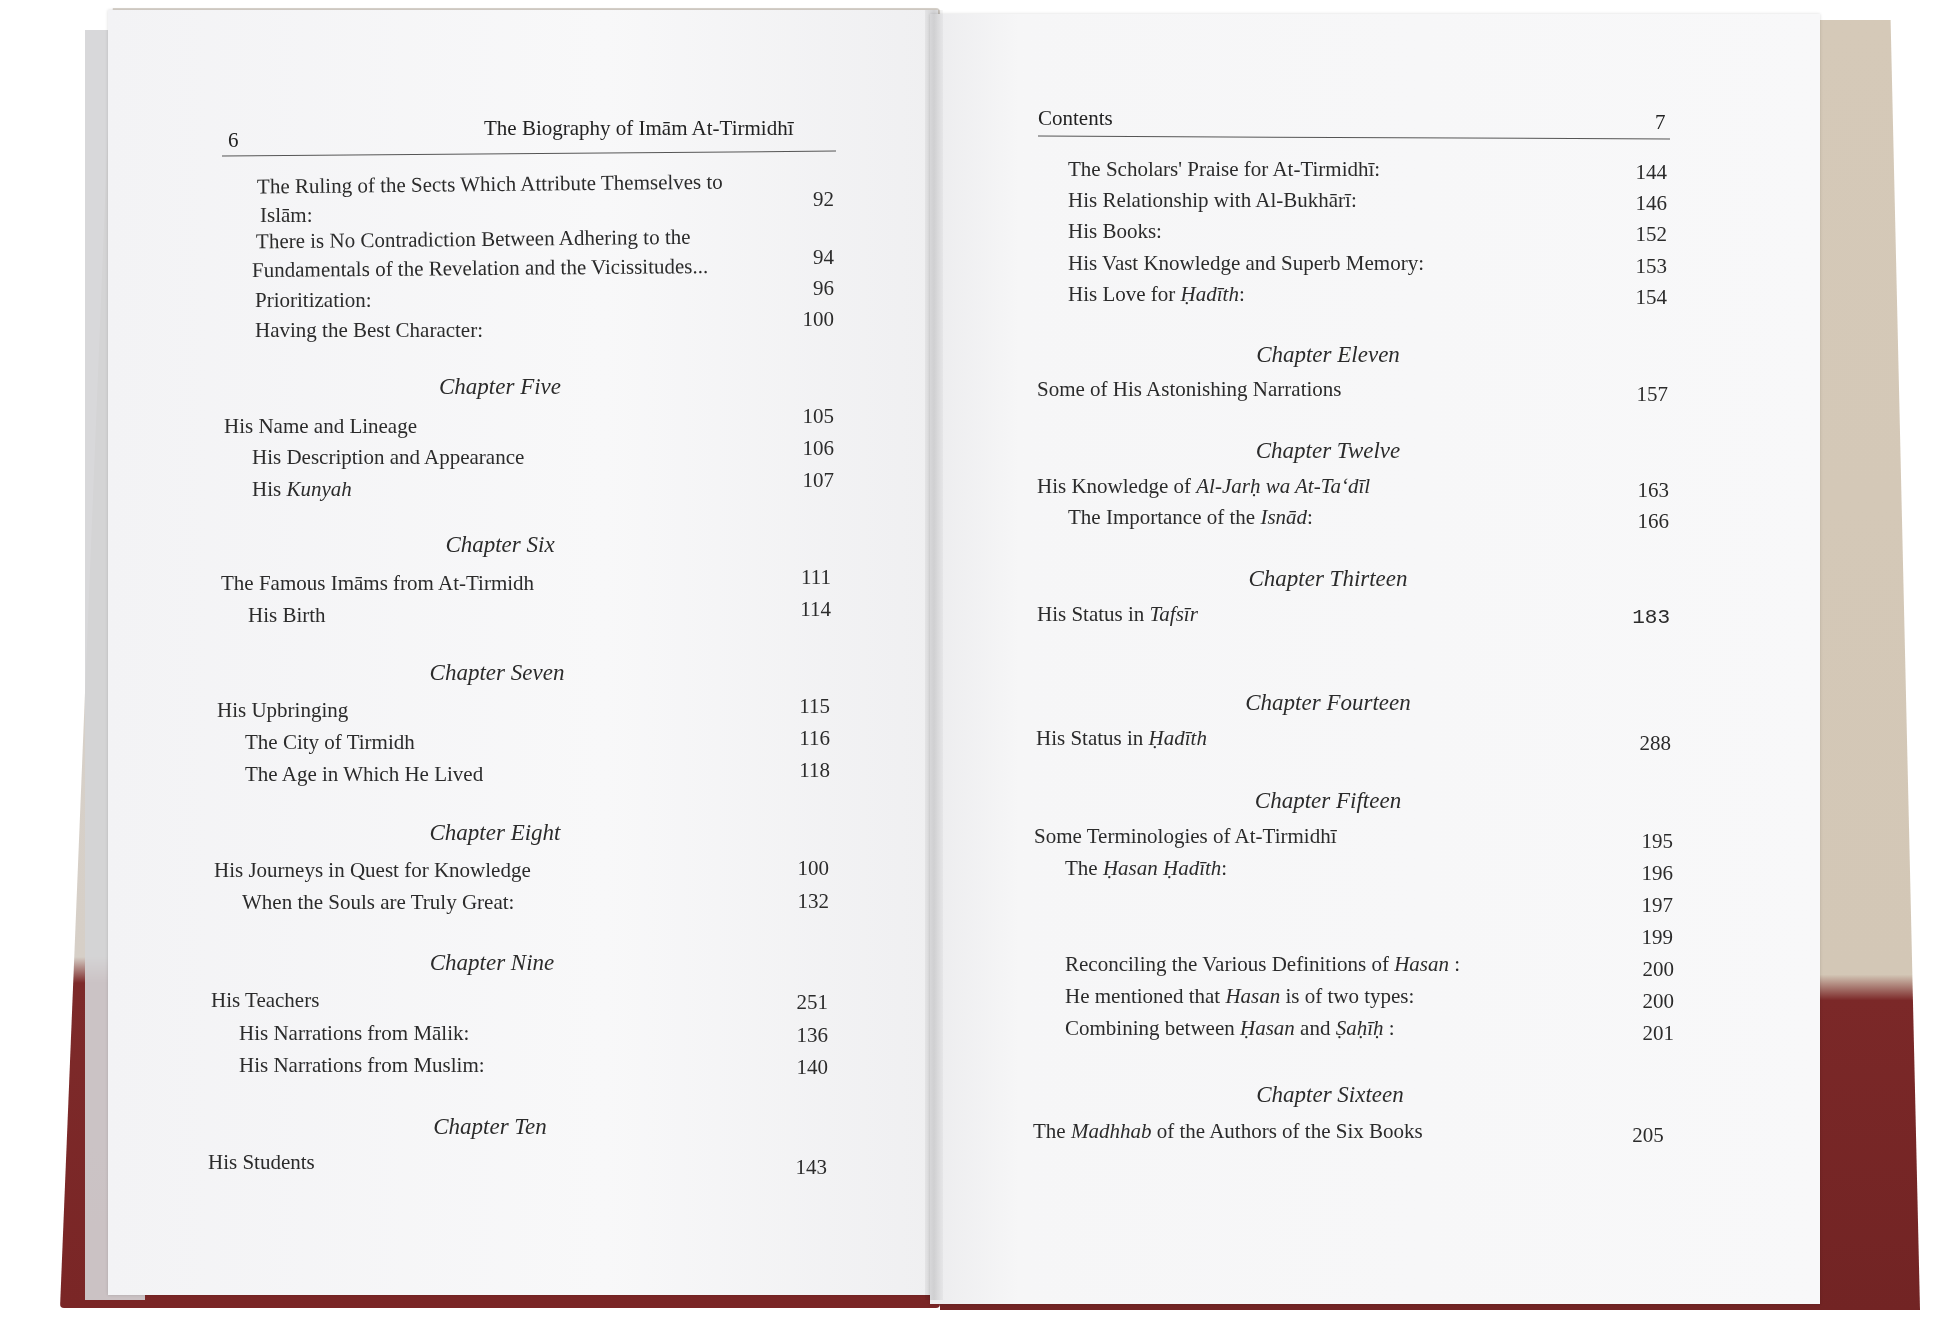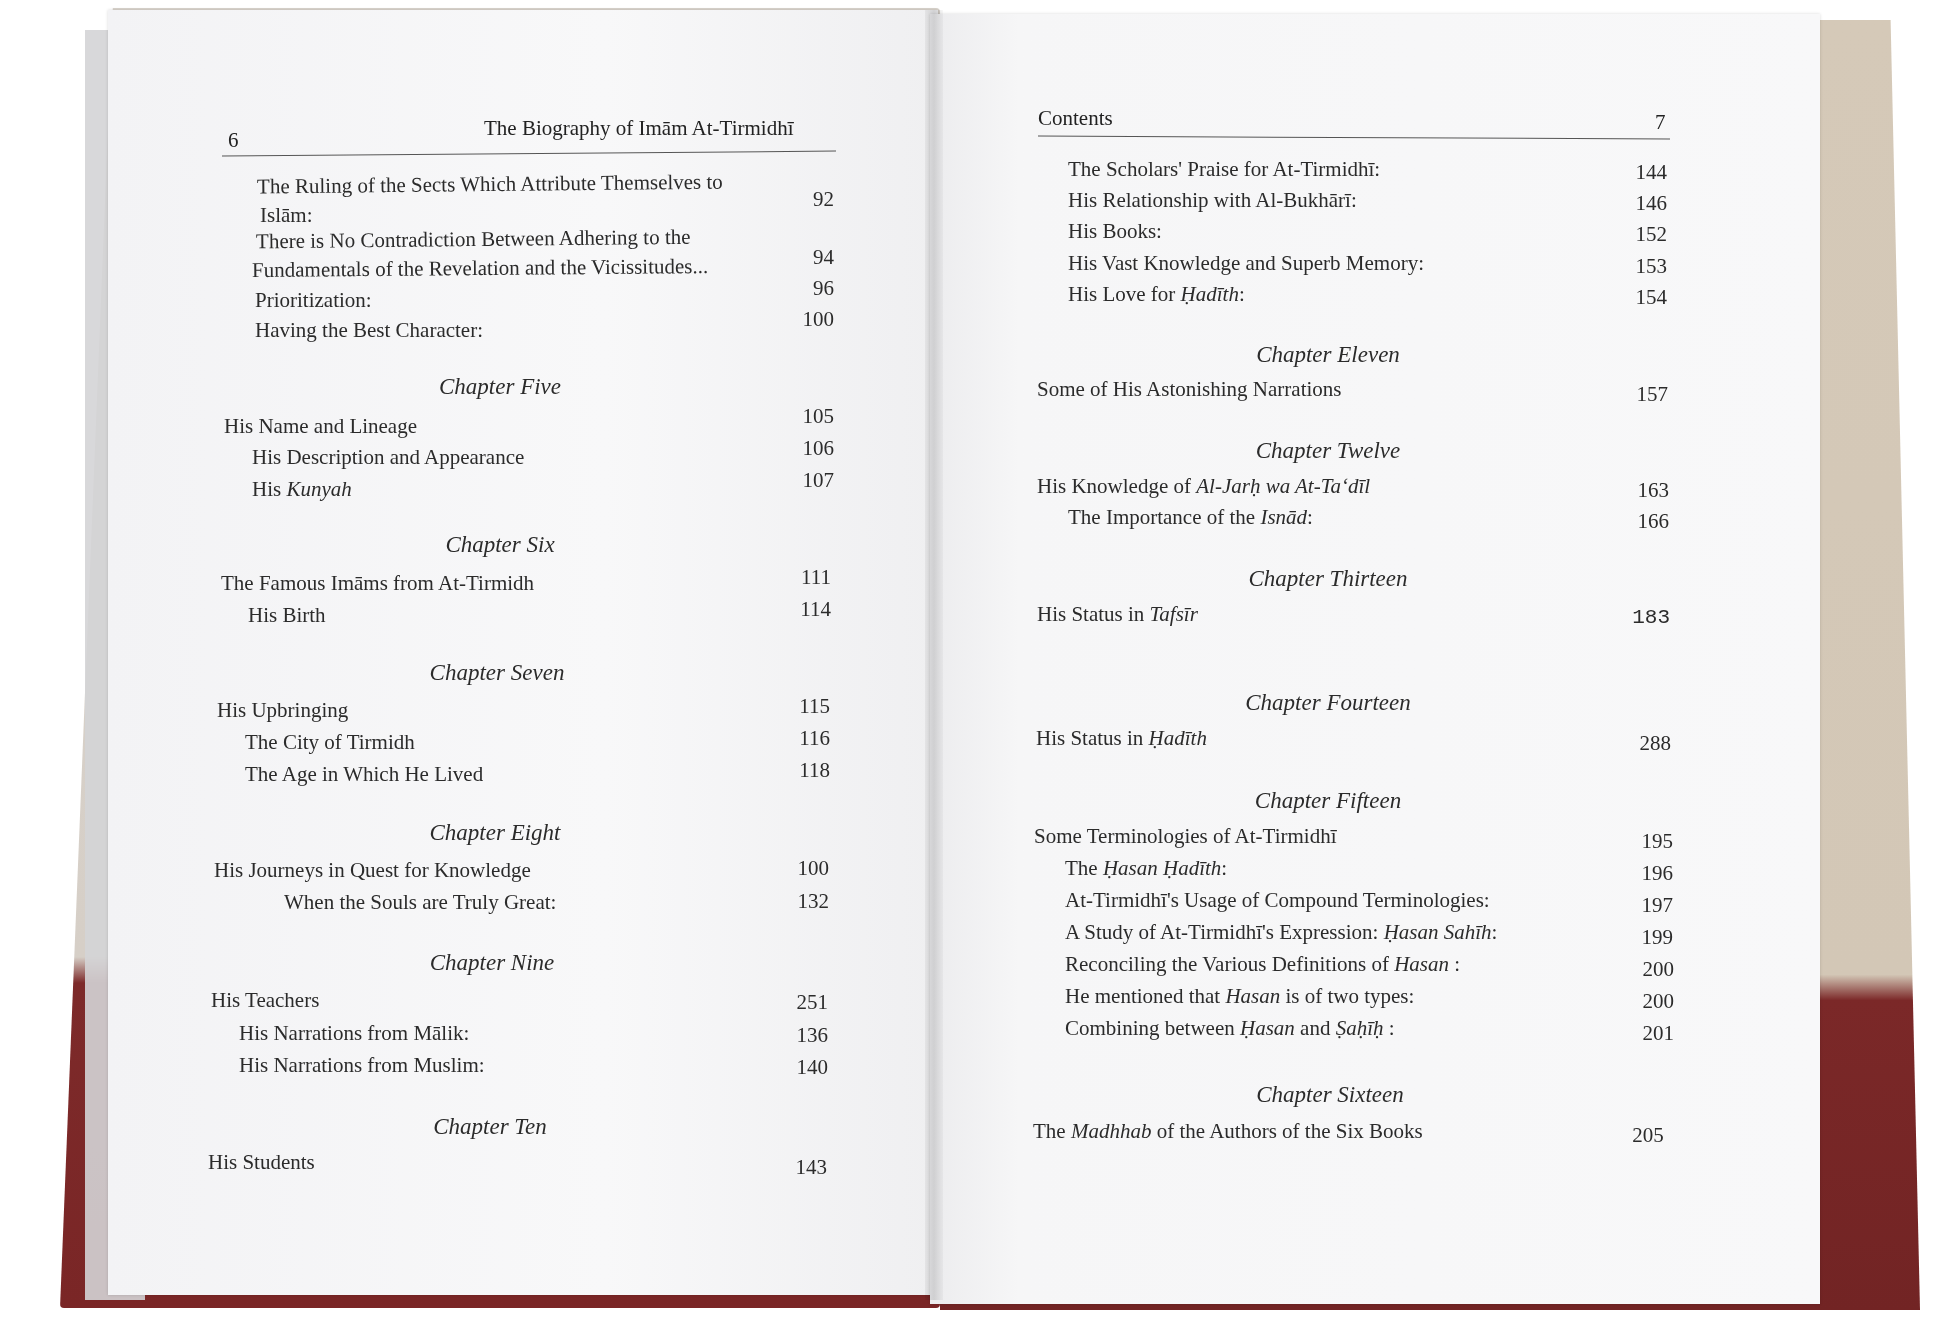--- a/index.html
+++ b/index.html
@@ -104,21 +104,21 @@
   <div class="entry" style="left:217px; top:698px;">His Upbringing</div>
   <div class="pnum" style="left:770px; top:694px;">115</div>
   <div class="entry" style="left:245px; top:730px;">The City of Tirmidh</div>
   <div class="pnum" style="left:770px; top:726px;">116</div>
   <div class="entry" style="left:245px; top:762px;">The Age in Which He Lived</div>
   <div class="pnum" style="left:770px; top:758px;">118</div>
 
   <div class="chapter" style="left:335px; top:820px; width:320px;">Chapter Eight</div>
   <div class="entry" style="left:214px; top:858px;">His Journeys in Quest for Knowledge</div>
   <div class="pnum" style="left:769px; top:856px;">100</div>
-  <div class="entry" style="left:242px; top:890px;margin-left:42px;">When the Souls are Truly Great:</div>
+  <div class="entry" style="left:242px; top:890px;">When the Souls are Truly Great:</div>
   <div class="pnum" style="left:769px; top:889px;">132</div>
 
   <div class="chapter" style="left:332px; top:950px; width:320px;">Chapter Nine</div>
   <div class="entry" style="left:211px; top:988px;">His Teachers</div>
   <div class="pnum" style="left:768px; top:990px;">251</div>
   <div class="entry" style="left:239px; top:1021px;">His Narrations from Mālik:</div>
   <div class="pnum" style="left:768px; top:1023px;">136</div>
   <div class="entry" style="left:239px; top:1053px;">His Narrations from Muslim:</div>
   <div class="pnum" style="left:768px; top:1055px;">140</div>
 
@@ -157,23 +157,21 @@
 
   <div class="chapter" style="left:1168px; top:690px; width:320px;">Chapter Fourteen</div>
   <div class="entry" style="left:1036px; top:726px;"><span>His Status in </span><em>Ḥadīth</em></div>
   <div class="pnum" style="left:1611px; top:731px;">288</div>
 
   <div class="chapter" style="left:1168px; top:788px; width:320px;">Chapter Fifteen</div>
   <div class="entry" style="left:1034px; top:824px;">Some Terminologies of At-Tirmidhī</div>
   <div class="pnum" style="left:1613px; top:829px;">195</div>
   <div class="entry" style="left:1065px; top:856px;"><span>The </span><em>Ḥasan Ḥadīth</em><span>:</span></div>
   <div class="pnum" style="left:1613px; top:861px;">196</div>
-  <div class="entry" style="left:1065px; top:888px;">At-Tirmidhī's Usage of Compound Terminologies:</div>
   <div class="pnum" style="left:1613px; top:893px;">197</div>
-  <div class="entry" style="left:1065px; top:920px;"><span>A Study of At-Tirmidhī's Expression: </span><em>Ḥasan Sahīh</em><span>:</span></div>
   <div class="pnum" style="left:1613px; top:925px;">199</div>
   <div class="entry" style="left:1065px; top:952px;"><span>Reconciling the Various Definitions of </span><em>Hasan</em><span> :</span></div>
   <div class="pnum" style="left:1614px; top:957px;">200</div>
   <div class="entry" style="left:1065px; top:984px;"><span>He mentioned that </span><em>Hasan</em><span> is of two types:</span></div>
   <div class="pnum" style="left:1614px; top:989px;">200</div>
   <div class="entry" style="left:1065px; top:1016px;"><span>Combining between </span><em>Ḥasan</em><span> and </span><em>Ṣaḥīḥ</em><span> :</span></div>
   <div class="pnum" style="left:1614px; top:1021px;">201</div>
 
   <div class="chapter" style="left:1170px; top:1082px; width:320px;">Chapter Sixteen</div>
   <div class="entry" style="left:1033px; top:1119px;"><span>The </span><em>Madhhab</em><span> of the Authors of the Six Books</span></div>

